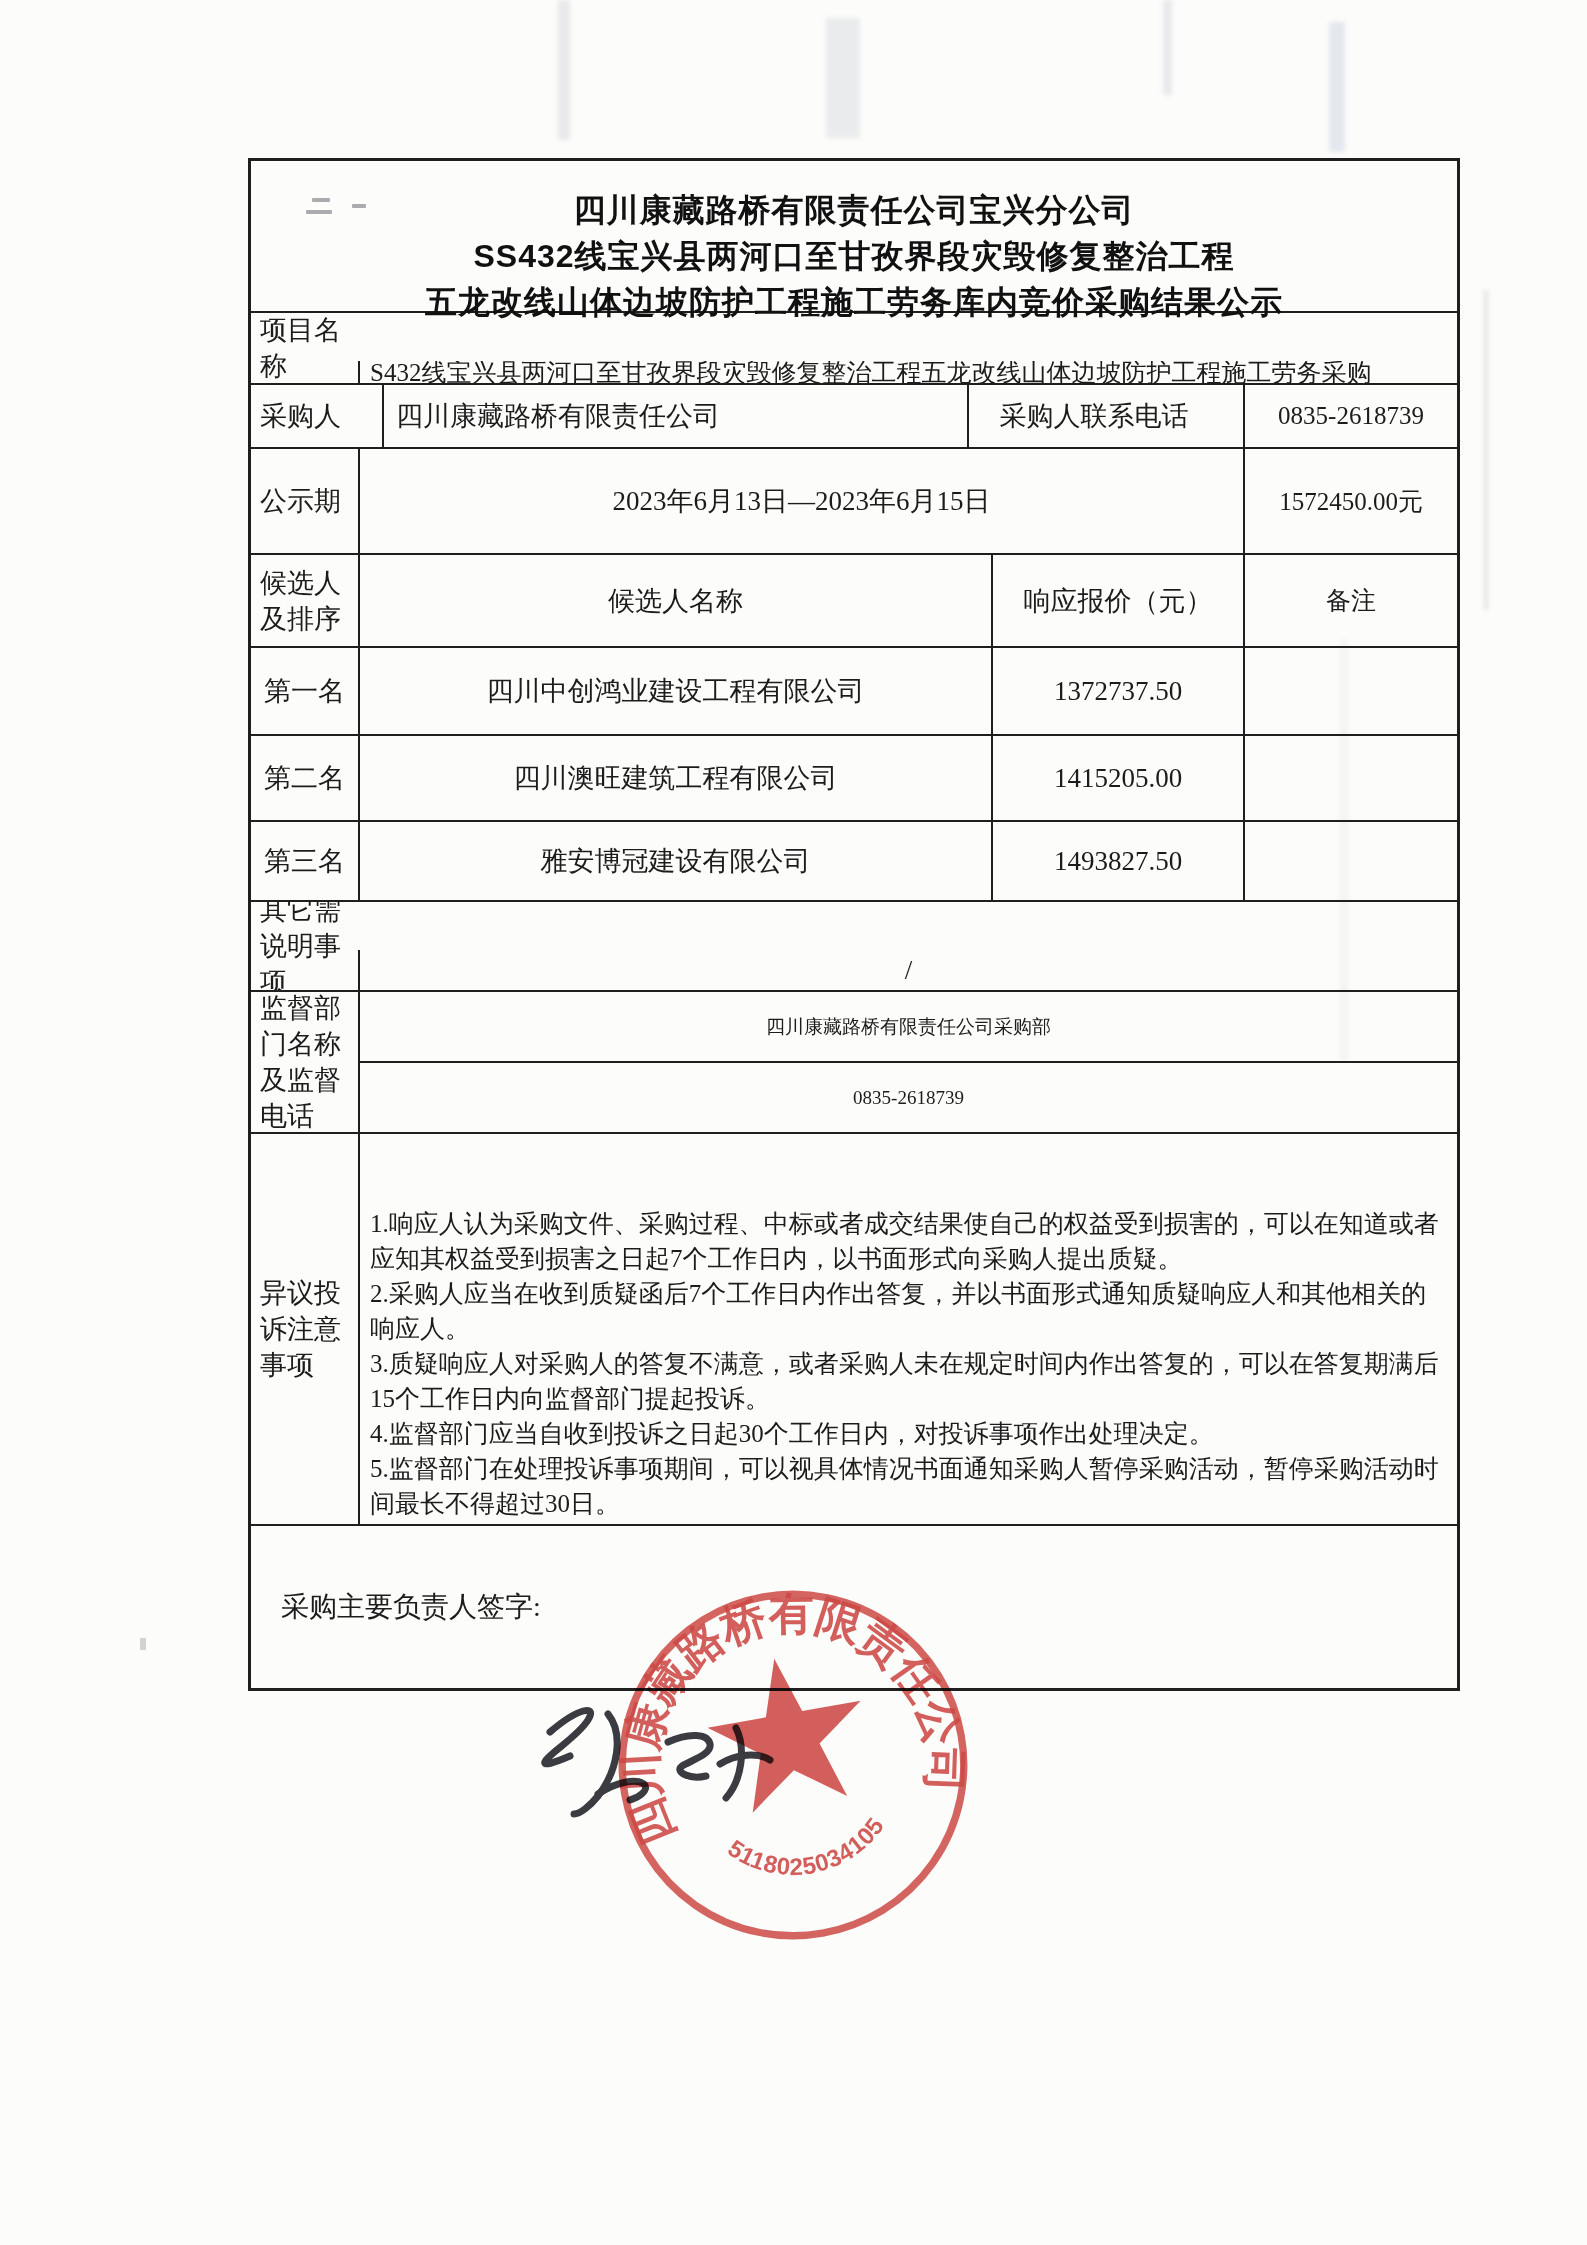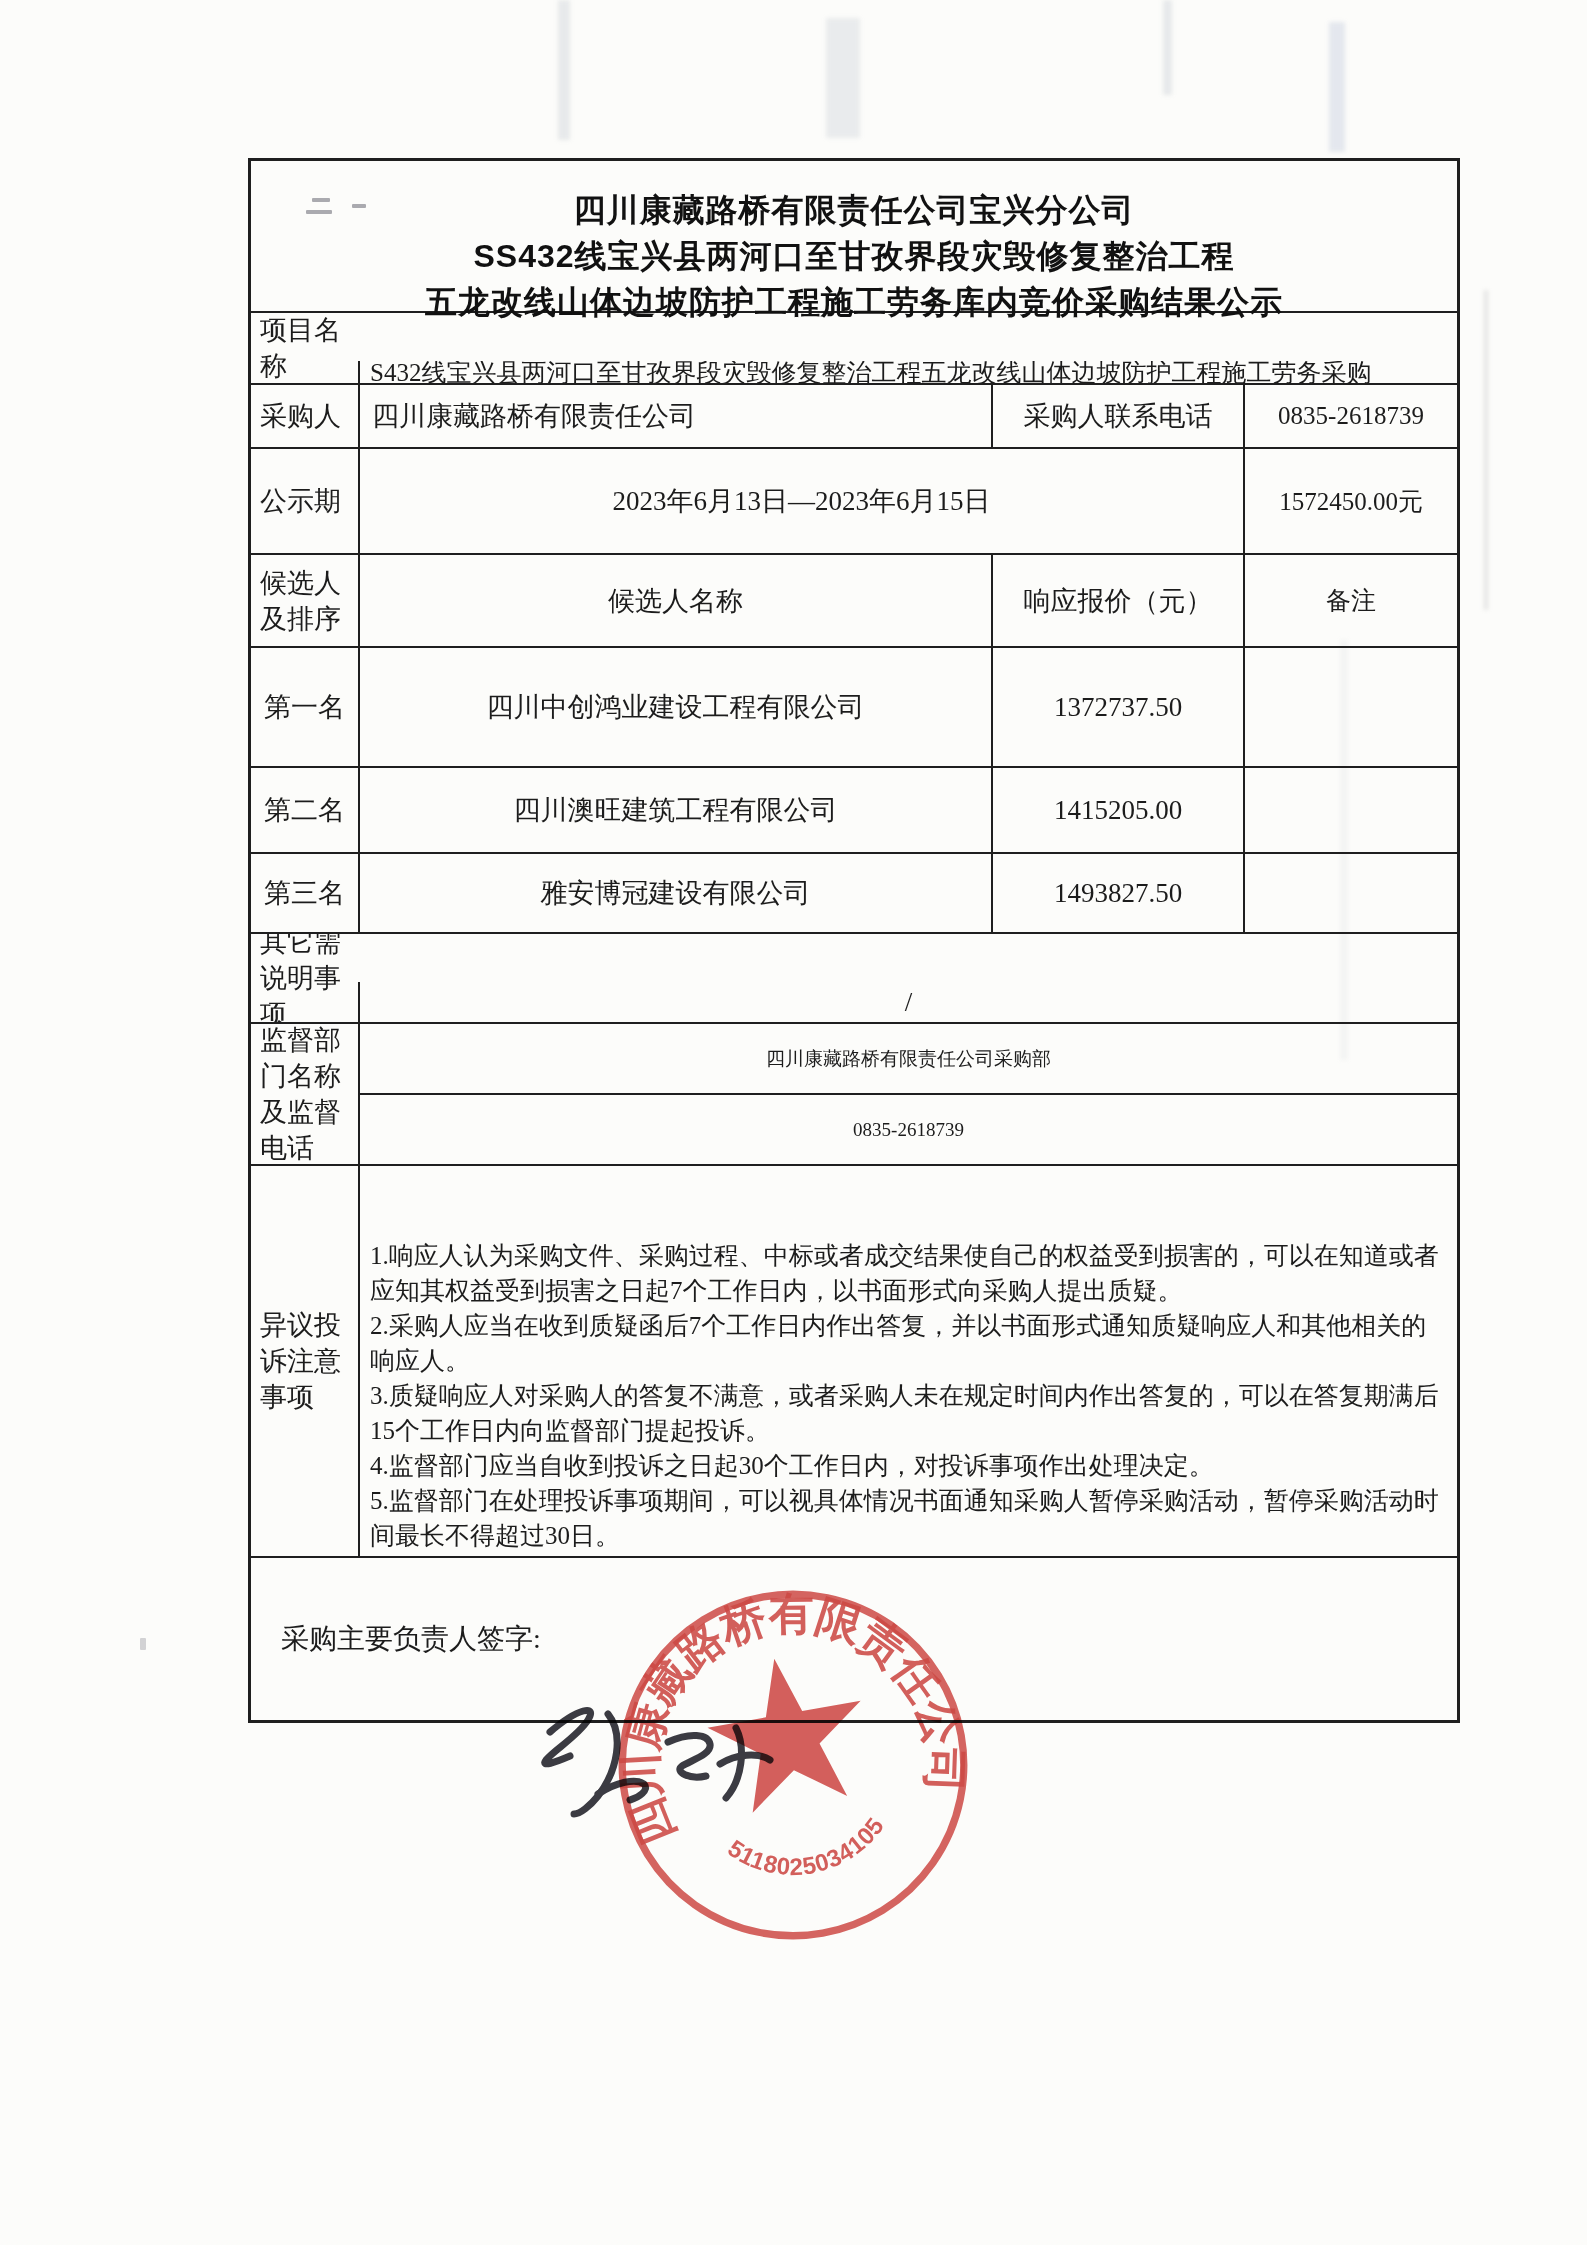--- a/index.html
+++ b/index.html
@@ -51,25 +51,25 @@
   .c2 { flex: 1 1 auto; display: flex; align-items: center; font-size: 27px; }
   .c2.left { justify-content: flex-start; padding-left: 12px; }
   .c2.center { justify-content: center; text-align: center; }
   .c3 { width: 252px; flex: 0 0 252px; display: flex; align-items: center; justify-content: center; font-size: 27px; }
   .c4 { width: 214px; flex: 0 0 214px; display: flex; align-items: center; justify-content: center; font-size: 25px; }
   .wide { flex: 1 1 auto; display: flex; align-items: center; margin-top: 48px; }
   .wide.left { padding: 4px 8px 4px 10px; font-size: 25px; }
   .wide.center { justify-content: center; font-size: 27px; }
 
   .r-project   { height: 72px; }
-  .r-purchaser { height: 64px; }
+  .r-purchaser { height: 64px; gap: 24px; }
   .r-location  { height: 92px; }
   .r-publicity { height: 106px; }
   .r-candheader{ height: 93px; }
-  .r-rank1 { height: 120px; }
+  .r-rank1 { height: 88px; }
   .r-rank2 { height: 86px; }
   .r-rank3 { height: 80px; }
   .r-other { height: 90px; }
   .r-supervision { height: 142px; }
   .r-objection { height: 392px; }
   .r-signature { height: 164px; }
 
   .sup-stack { flex: 1 1 auto; display: flex; flex-direction: column; }
   .sup-cell { flex: 1; display: flex; align-items: center; justify-content: center; font-size: 19px; }
   .sup-cell + .sup-cell { border-top: 2px solid #1f1f1f; }

